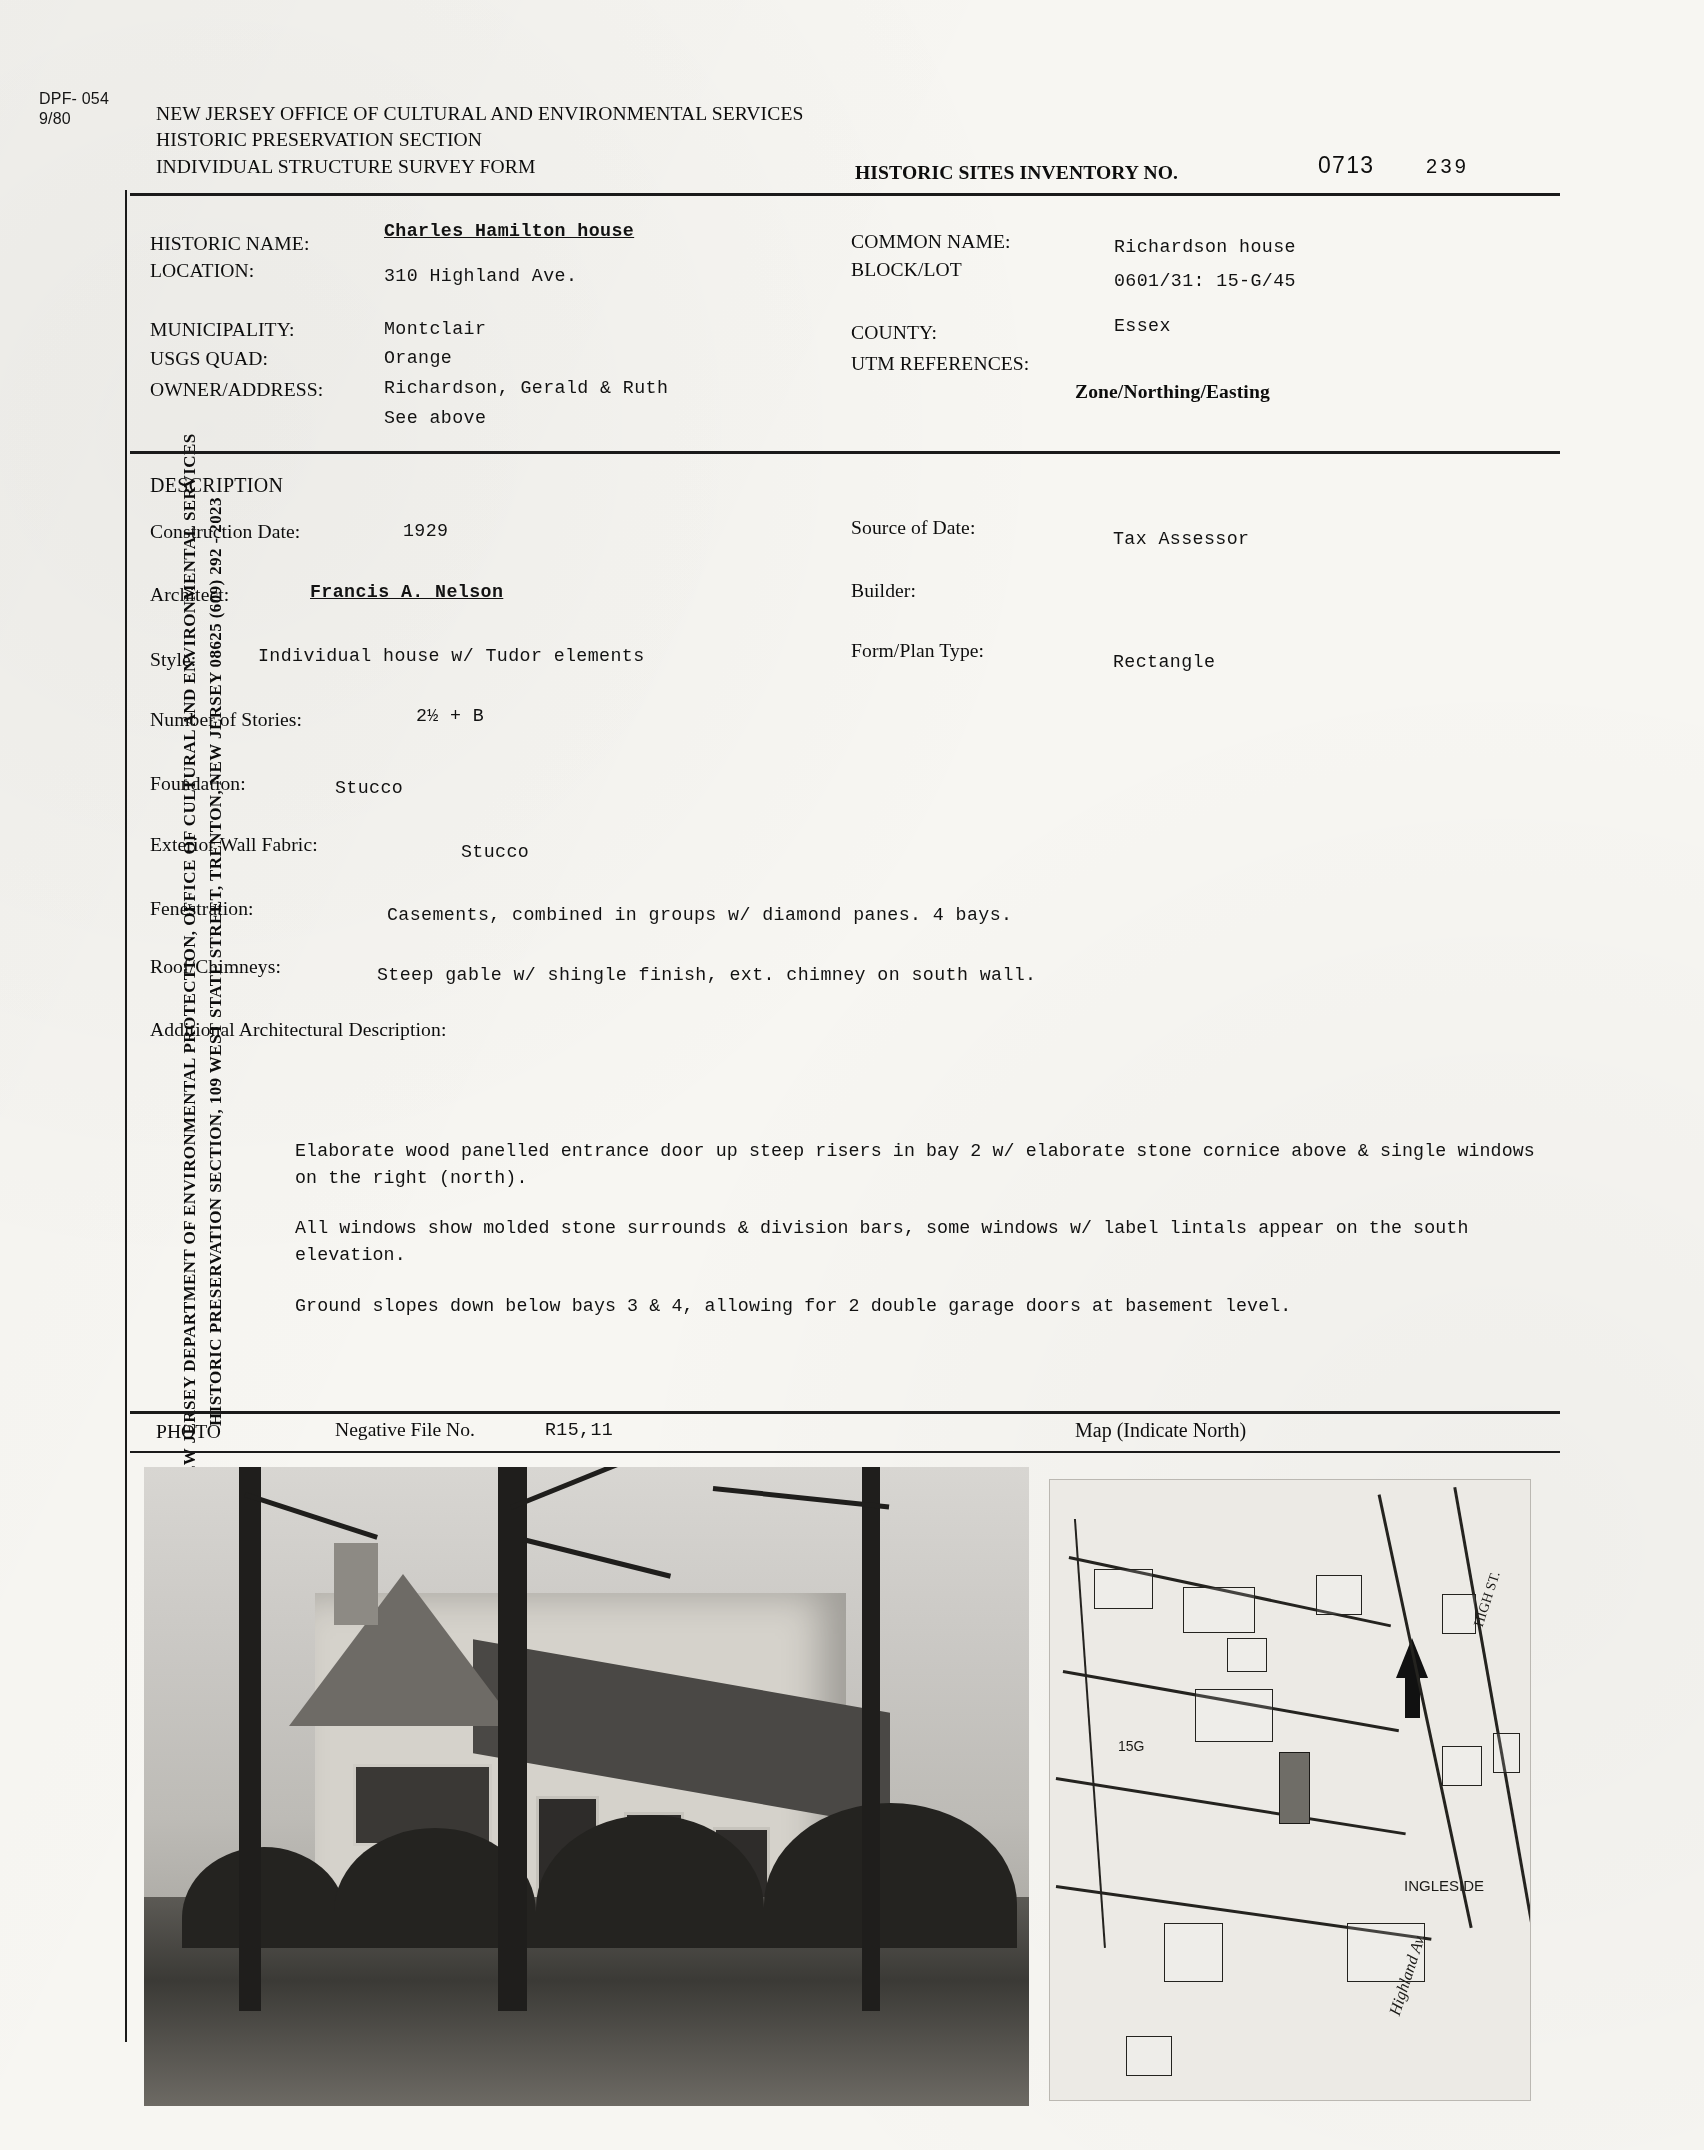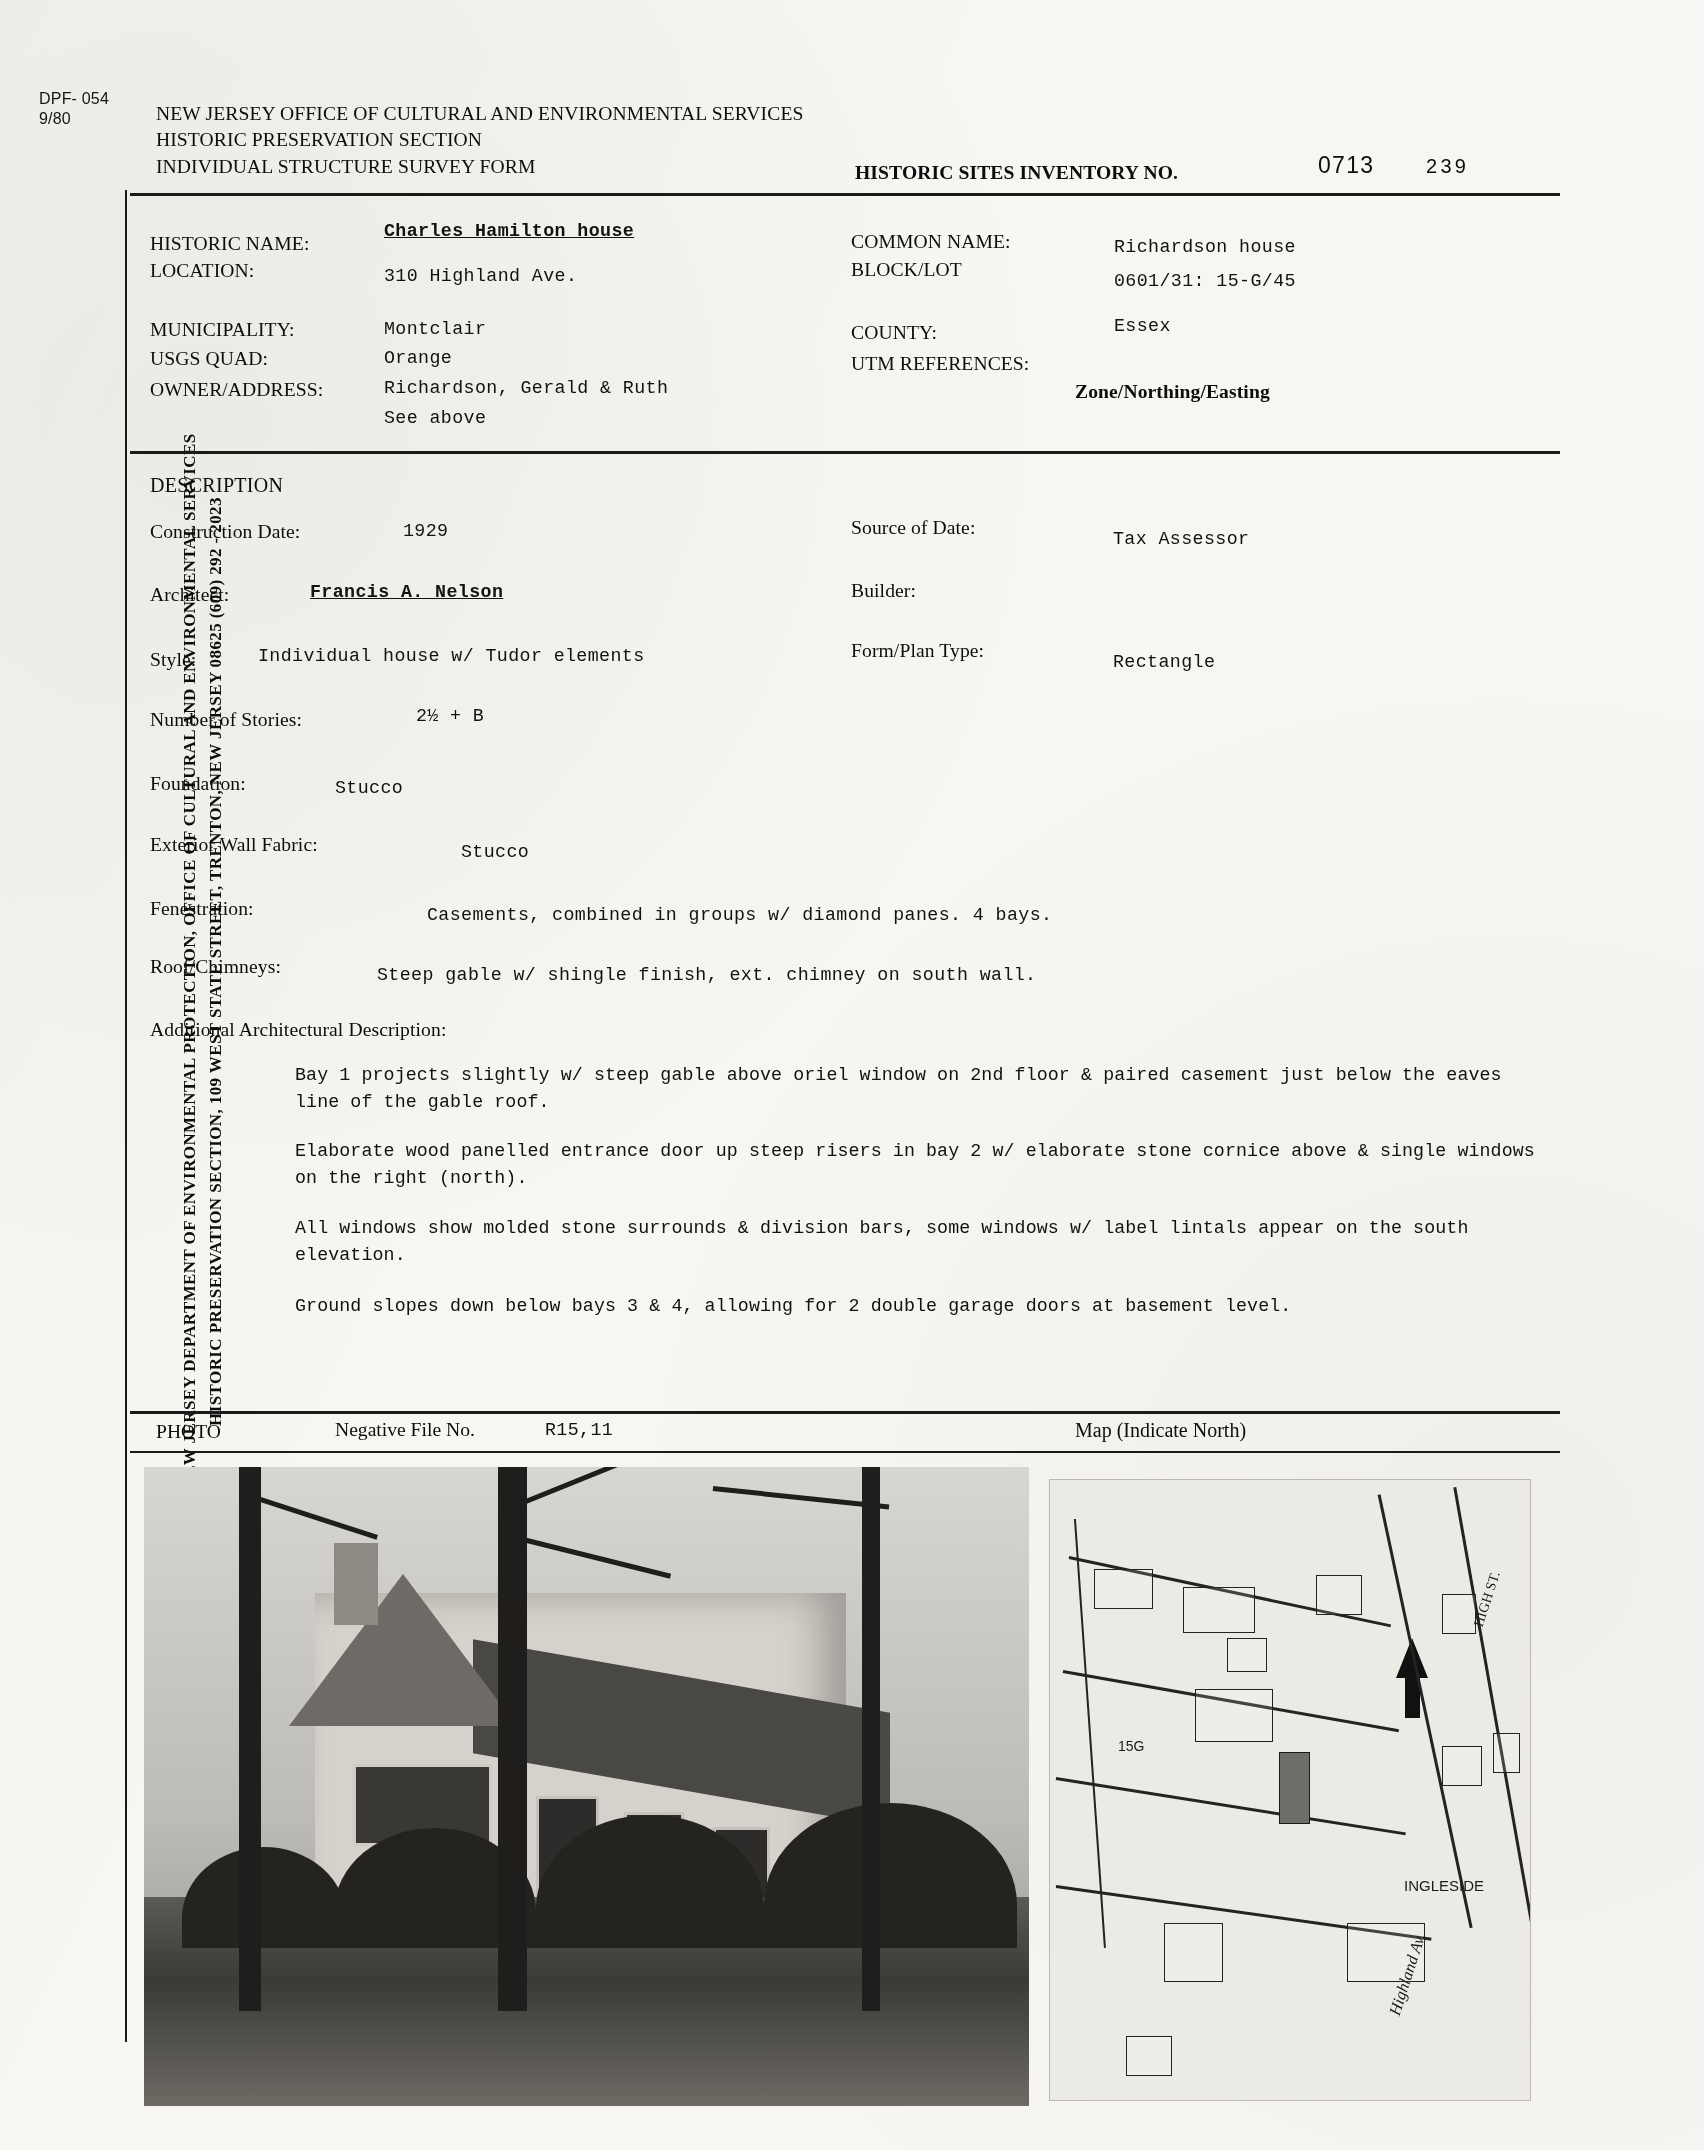--- a/index.html
+++ b/index.html
@@ -362,28 +362,27 @@
   <div class="lbl" style="left:150px; top:709px;">Number of Stories:</div>
   <div class="val" style="left:416px; top:706px;">2½ + B</div>
 
   <div class="lbl" style="left:150px; top:773px;">Foundation:</div>
   <div class="val" style="left:335px; top:778px;">Stucco</div>
 
   <div class="lbl" style="left:150px; top:834px;">Exterior Wall Fabric:</div>
   <div class="val" style="left:461px; top:842px;">Stucco</div>
 
   <div class="lbl" style="left:150px; top:898px;">Fenestration:</div>
-  <div class="val" style="left:387px; top:905px;margin-left:40px;">Casements, combined in groups w/ diamond panes.  4 bays.</div>
+  <div class="val" style="left:387px; top:905px;">Casements, combined in groups w/ diamond panes.  4 bays.</div>
 
   <div class="lbl" style="left:150px; top:956px;">Roof/Chimneys:</div>
   <div class="val" style="left:377px; top:965px;">Steep gable w/ shingle finish, ext. chimney on south wall.</div>
 
   <div class="lbl" style="left:150px; top:1019px;">Additional Architectural Description:</div>
 
-  <div class="para" style="left:220px; top:1062px;"><span class="ind">Bay 1 projects slightly w/ steep gable above oriel window on 2nd floor &amp; paired casement just below the eaves line of the gable roof.</span></div>
   <div class="para" style="left:220px; top:1138px;"><span class="ind">Elaborate wood panelled entrance door up steep risers in bay 2 w/ elaborate stone cornice above &amp; single windows on the right (north).</span></div>
   <div class="para" style="left:220px; top:1215px;"><span class="ind">All windows show molded stone surrounds &amp; division bars, some windows w/ label lintals appear on the south elevation.</span></div>
   <div class="para" style="left:220px; top:1293px;"><span class="ind">Ground slopes down below bays 3 &amp; 4, allowing for 2 double garage doors at basement level.</span></div>
 
   <div class="photo-label" style="left:156px; top:1421px;">PHOTO</div>
   <div class="photo-label" style="left:335px; top:1419px;">Negative File No.</div>
   <div class="val" style="left:545px; top:1420px;">R15,11</div>
   <div class="map-label" style="left:1075px; top:1419px;">Map  (Indicate North)</div>
 
   <div class="photo">

